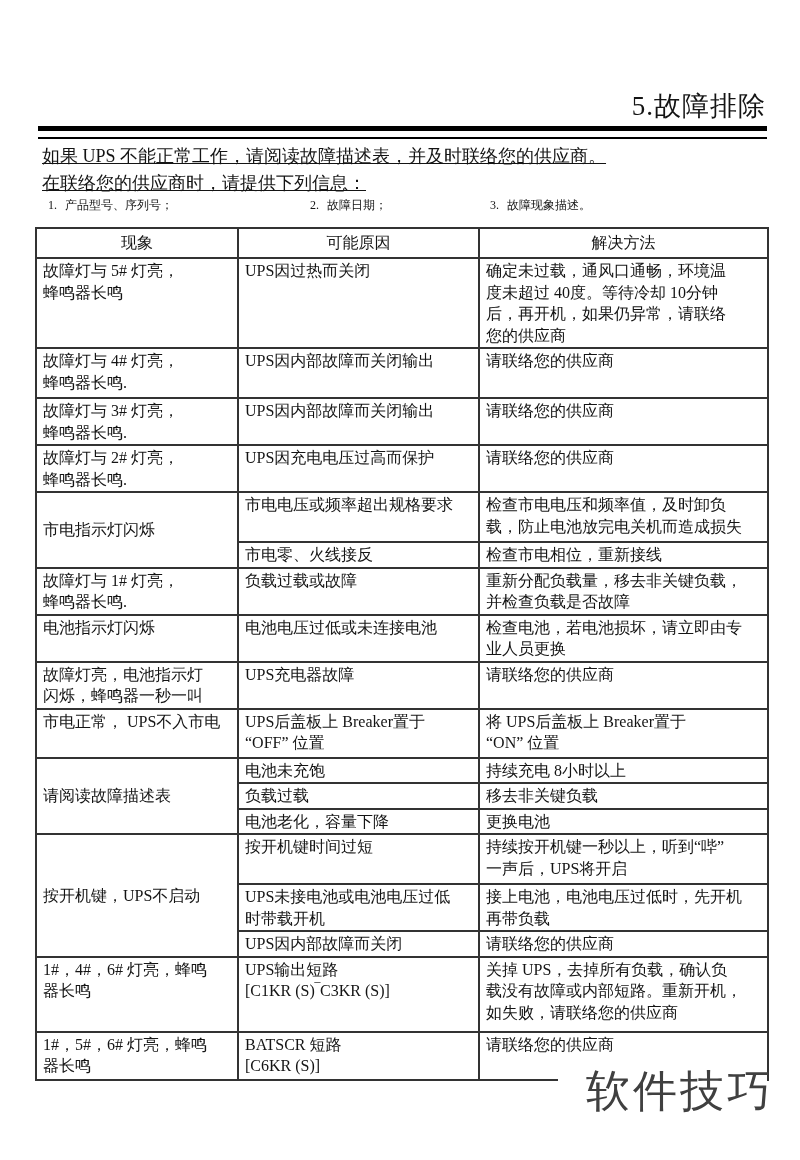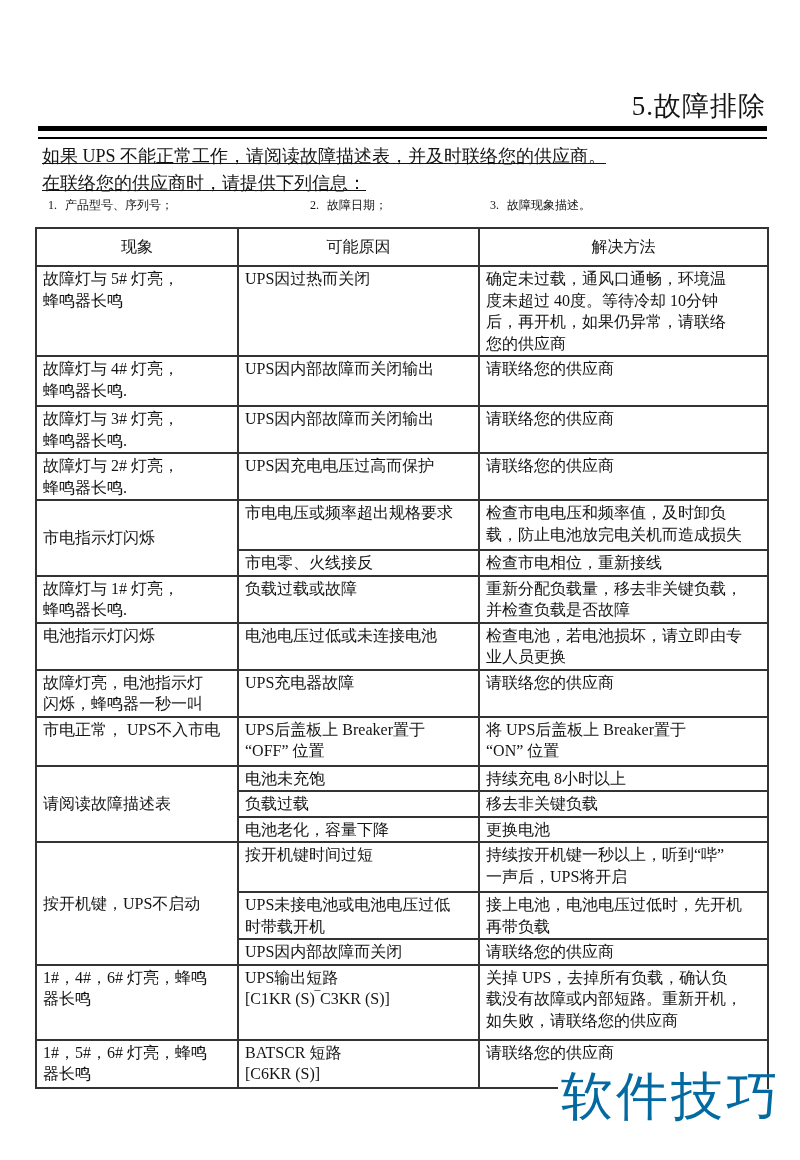--- a/index.html
+++ b/index.html
@@ -34,30 +34,30 @@
   }
   .ups-table th, .ups-table td {
     border:2px solid #333; padding:1px 6px; line-height:21.5px;
     vertical-align:top; white-space:pre-line; overflow:hidden;
     font-weight:normal;
   }
   .ups-table th { text-align:center; vertical-align:middle; padding:0; }
   .ups-table td.mid { vertical-align:middle; }
   .ups-table tr.last td { border-bottom:none; }
 
-  .rh22{height:22px} .rh23{height:23px} .rh26{height:38px} .rh43{height:43px}
+  .rh22{height:22px} .rh23{height:23px} .rh26{height:30px} .rh43{height:43px}
   .rh44{height:44px} .rh47{height:47px} .rh48{height:36px} .rh49{height:49px}
   .rh50{height:50px} .rh75{height:75px} .rh89{height:89px}
 
   .bottom-line { position:absolute; left:0; bottom:0; width:523px; height:2px; background:#333; }
 
   .watermark {
-    position:absolute; left:561px; top:1062px; white-space:nowrap;
+    position:absolute; left:586px; top:1062px; white-space:nowrap;
     font-family:"Liberation Sans","DejaVu Sans",sans-serif;
-    font-size:52px; letter-spacing:3px; color:#0369a1;
+    font-size:44px; letter-spacing:3px; color:#404040;
   }
 </style>
 </head>
 <body>
 
 <div class="page">
 
   <div class="title">5.故障排除</div>
   <div class="rule-thick"></div>
   <div class="rule-thin"></div>

